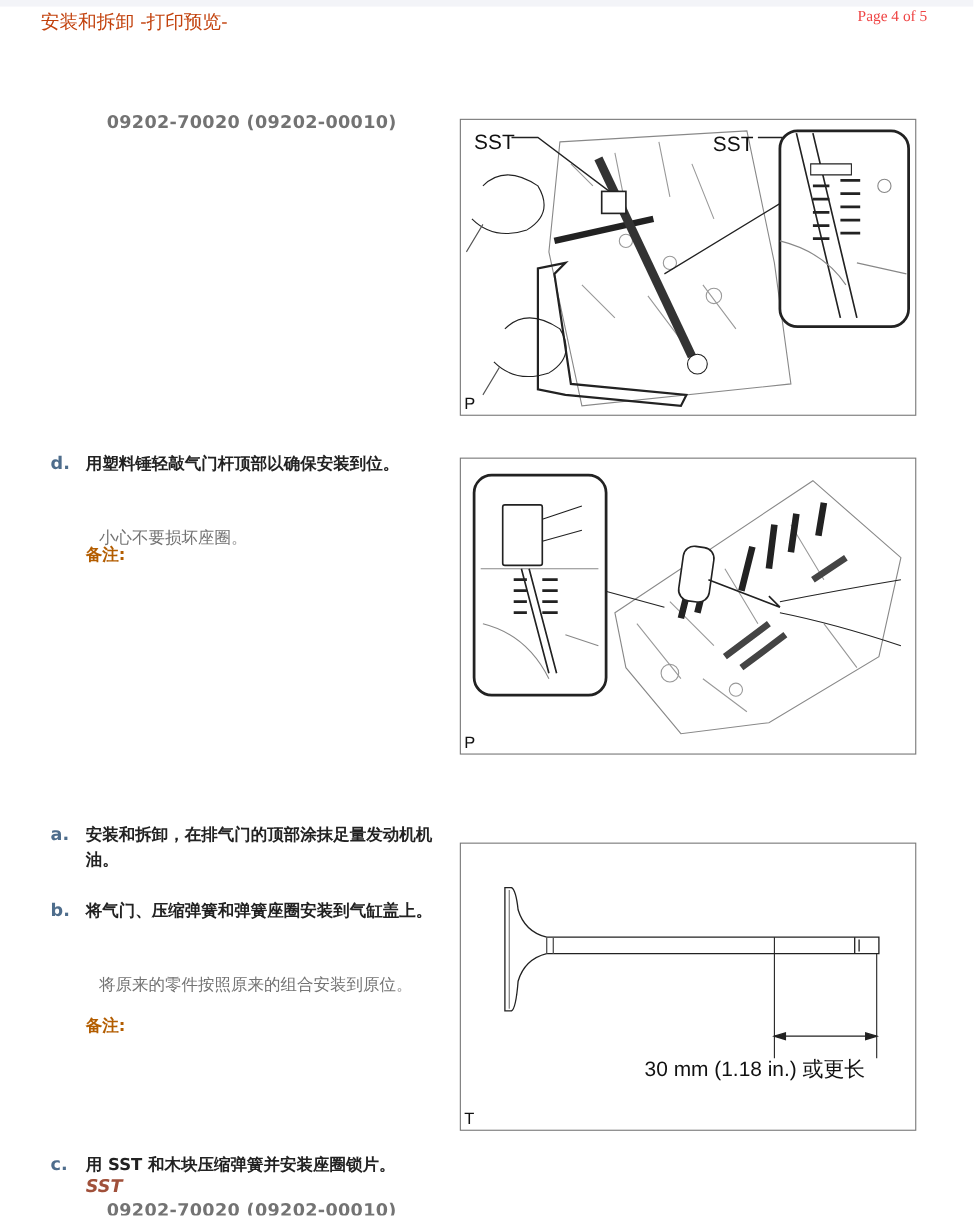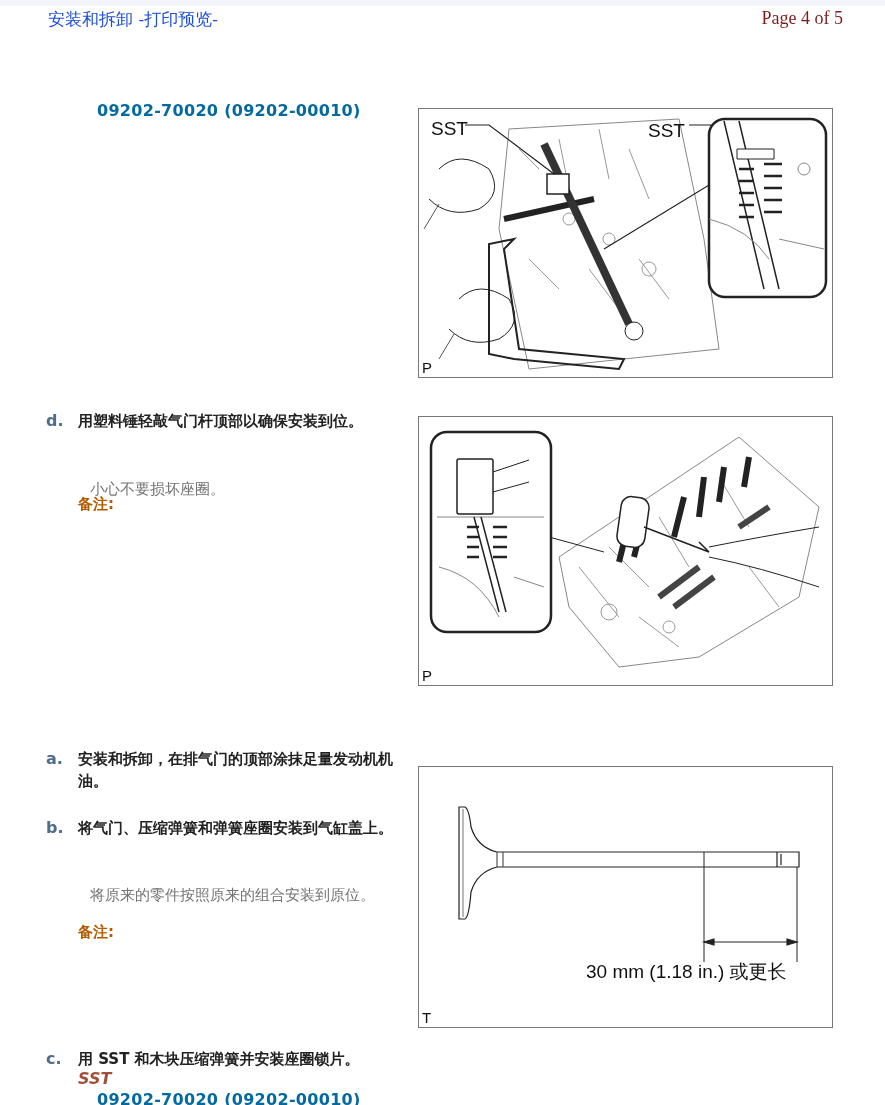--- a/index.html
+++ b/index.html
@@ -1,20 +1,20 @@
 <!DOCTYPE html>
 <html><head>
 <meta charset="utf-8">
 <style>
   html, body { margin:0; padding:0; background:#fff; }
   body { width:885px; height:1105px; position:relative; overflow:hidden; font-family:"DejaVu Sans", sans-serif; }
   .topbar { position:absolute; left:0; top:0; width:885px; height:6px; background:#f3f4f8; }
-  .hdr-title { position:absolute; left:48px; top:8px; font-family:"DejaVu Serif", serif; font-size:17px; color:#1d4ed8; }
-  .hdr-page { position:absolute; right:42px; top:8px; font-family:"Liberation Serif", serif; font-size:18px; color:#7f1d1d; }
-  .code { position:absolute; font-family:"DejaVu Sans", sans-serif; font-weight:bold; font-size:16px; color:#0369a1; letter-spacing:0.3px; }
+  .hdr-title { position:absolute; left:37px; top:8px; font-family:"DejaVu Serif", serif; font-size:17px; color:#c2410c; }
+  .hdr-page { position:absolute; right:42px; top:8px; font-family:"Liberation Serif", serif; font-size:14px; color:#ef4444; }
+  .code { position:absolute; font-family:"DejaVu Sans", sans-serif; font-weight:bold; font-size:16px; color:#737373; letter-spacing:0.3px; }
   .step { position:absolute; left:46px; font-size:15px; color:#222; line-height:22px; }
   .step .lbl { position:absolute; left:0; top:0; font-weight:bold; color:#4e6d8c; font-size:16px; }
   .step .txt { position:absolute; left:32px; top:0; width:330px;font-weight:bold; }
   .note-h { position:absolute; left:78px; font-weight:bold; font-size:15px; color:#b35d00;margin-top:39px; }
   .note-b { position:absolute; left:90px; font-size:15px; color:#737373; line-height:22px; width:300px; }
   .sst-i { position:absolute; left:78px; font-weight:bold; font-style:italic; font-size:16px; color:#a0503a; }
   .fig { position:absolute; left:418px; width:413px; border:1px solid #777; background:#fff; overflow:hidden; }
   .fig svg { position:absolute; left:0; top:0; }
   .fig .tag { position:absolute; left:3px; bottom:1px; font-family:"Liberation Sans", sans-serif; font-size:15px; color:#111; }
 </style>

